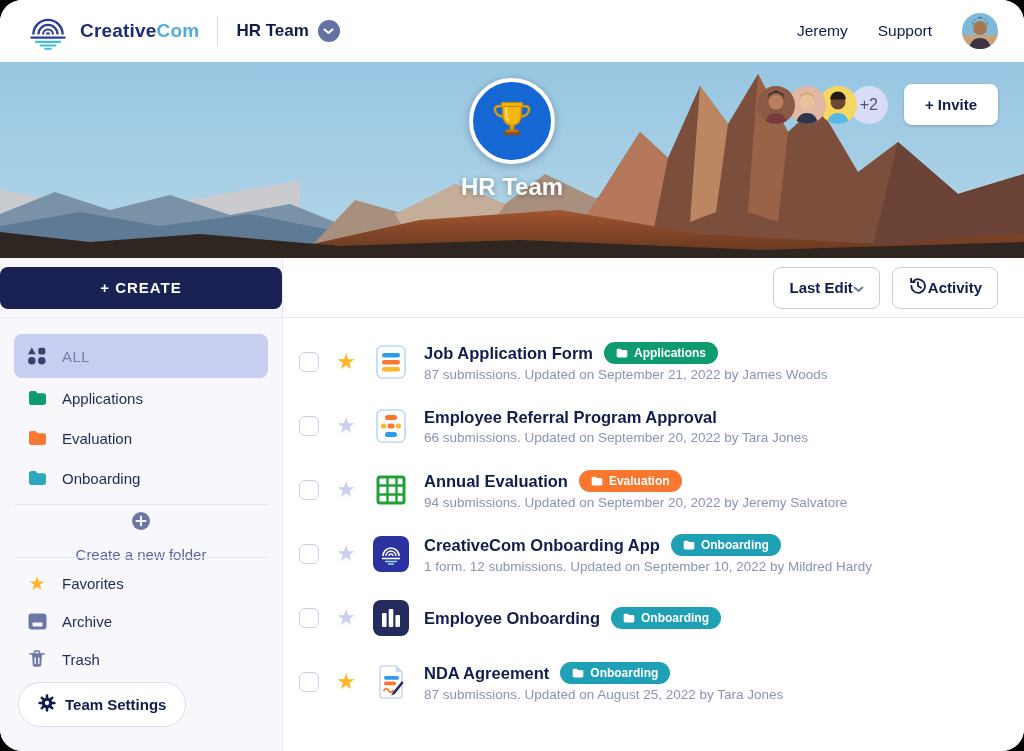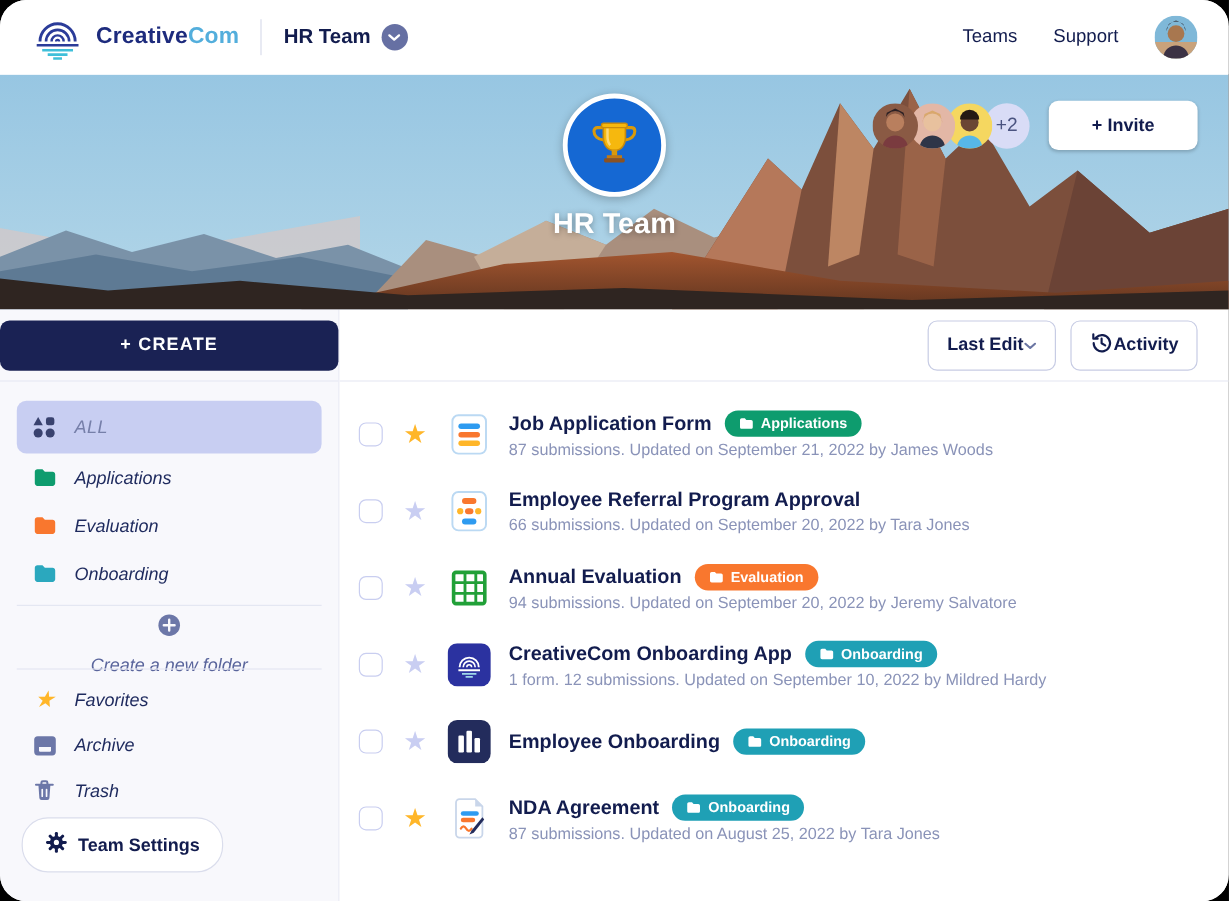--- a/index.html
+++ b/index.html
@@ -25,29 +25,29 @@
   .hero-bg{position:absolute;inset:0;}
   .hero-center{position:absolute;left:0;right:0;top:16px;display:flex;flex-direction:column;align-items:center;}
   .trophy-circle{width:86px;height:86px;border-radius:50%;background:#1568D3;border:4px solid #fff;display:flex;align-items:center;justify-content:center;box-shadow:0 2px 8px rgba(0,0,0,.25);}
   .hero-title{margin-top:9px;color:#fff;font-size:24px;font-weight:bold;text-shadow:0 1px 5px rgba(0,0,0,.35);}
   .hero-topright{position:absolute;top:22px;right:26px;display:flex;align-items:center;gap:16px;}
   .avatar-stack{display:flex;align-items:center;}
   .h-avatar{width:38px;height:38px;border-radius:50%;overflow:hidden;margin-left:-7px;position:relative;cursor:pointer;}
   .h-avatar:first-child{margin-left:0;}
   .av1{z-index:4}.av2{z-index:3}.av3{z-index:2}
   .overflow-circle{width:38px;height:38px;border-radius:50%;background:#D9DCF6;color:#4A5380;display:flex;align-items:center;justify-content:center;font-size:16px;margin-left:-7px;z-index:1;cursor:pointer;}
-  .invite-btn{background:#fff;border:none;border-radius:8px;padding:12px 36px;font-family:inherit;font-weight:bold;color:#121C4E;font-size:15px;box-shadow:0 1px 3px rgba(0,0,0,.2);cursor:pointer;}
+  .invite-btn{background:#fff;border:none;border-radius:8px;padding:12px 21px;font-family:inherit;font-weight:bold;color:#121C4E;font-size:15px;box-shadow:0 1px 3px rgba(0,0,0,.2);cursor:pointer;}
 
   
   .content{display:flex;height:493px;}
   .sidebar{width:283px;background:#F8F8FC;border-right:1px solid #E8EAF4;display:flex;flex-direction:column;}
   .create-wrap{height:60px;display:flex;align-items:center;justify-content:center;border-bottom:1px solid #E8EAF4;flex:0 0 auto;}
   .create-btn{width:283px;height:42px;background:#1A2254;color:#fff;border:none;border-radius:8px;font-family:inherit;font-size:15px;font-weight:bold;letter-spacing:1px;cursor:pointer;}
   .side-nav{padding:16px 14px 0;}
-  .side-item{display:flex;align-items:center;gap:15px;height:40px;padding:0 13px;border-radius:8px;font-size:15px;color:#1E2A5E;cursor:pointer;font-style:italic;}
+  .side-item{display:flex;align-items:center;gap:15px;height:40px;padding:0 13px;border-radius:8px;font-size:15px;color:#1E2A5E;cursor:pointer;}
   .side-item .s-ico{width:20px;display:flex;justify-content:center;flex:0 0 auto;}
   .side-item.active{background:#C8CEF2;color:#767FA9;height:44px;letter-spacing:.5px;}
   .side-item.muted{color:#5A659C;flex-direction:column;}
   .side-divider{height:1px;background:#E4E7F2;margin:6px 14px;}
   .side-star{font-size:19px;color:#FFB629;line-height:1;}
   .settings-wrap{margin-top:auto;padding:0 0 24px 18px;}
   .team-settings{display:inline-flex;align-items:center;gap:9px;background:#fff;border:1px solid #DADDEC;border-radius:22px;padding:11px 19px;font-family:inherit;font-weight:bold;color:#121C4E;font-size:15px;cursor:pointer;}
 
   .main{flex:1;display:flex;flex-direction:column;background:#fff;min-width:0;}
   .toolbar{height:60px;display:flex;align-items:center;justify-content:flex-end;gap:12px;padding:0 26px;border-bottom:1px solid #E8EAF4;flex:0 0 auto;}
@@ -95,21 +95,21 @@
     <div class="nav-vdiv"></div>
     <div class="team-switch">
       <span class="team-switch-label">HR Team</span>
       <span class="chev-circle">
         <svg width="11" height="7" viewBox="0 0 11 7" fill="none">
             <path d="M1.5 1.5 5.5 5l4-3.5" stroke="#fff" stroke-width="2" stroke-linecap="round" stroke-linejoin="round"></path>
           </svg>
       </span>
     </div>
     <div class="nav-right">
-      <span class="nav-link">Teams</span>
+      <span class="nav-link">Jeremy</span>
       <span class="nav-link">Support</span>
       <span class="nav-avatar">
         <svg width="36" height="36" viewBox="0 0 36 36">
           <rect width="36" height="36" fill="#7FB8D8"></rect>
           <rect y="22" width="36" height="14" fill="#C9A27B"></rect>
           <circle cx="18" cy="15" r="7" fill="#A8774F"></circle>
           <path d="M10 13a8 8 0 0 1 16 0l-2-6-6-3-6 3z" fill="#2E2A33"></path>
           <path d="M7 36c1-8 6-11 11-11s10 3 11 11z" fill="#3C3244"></path>
         </svg>
       </span>

